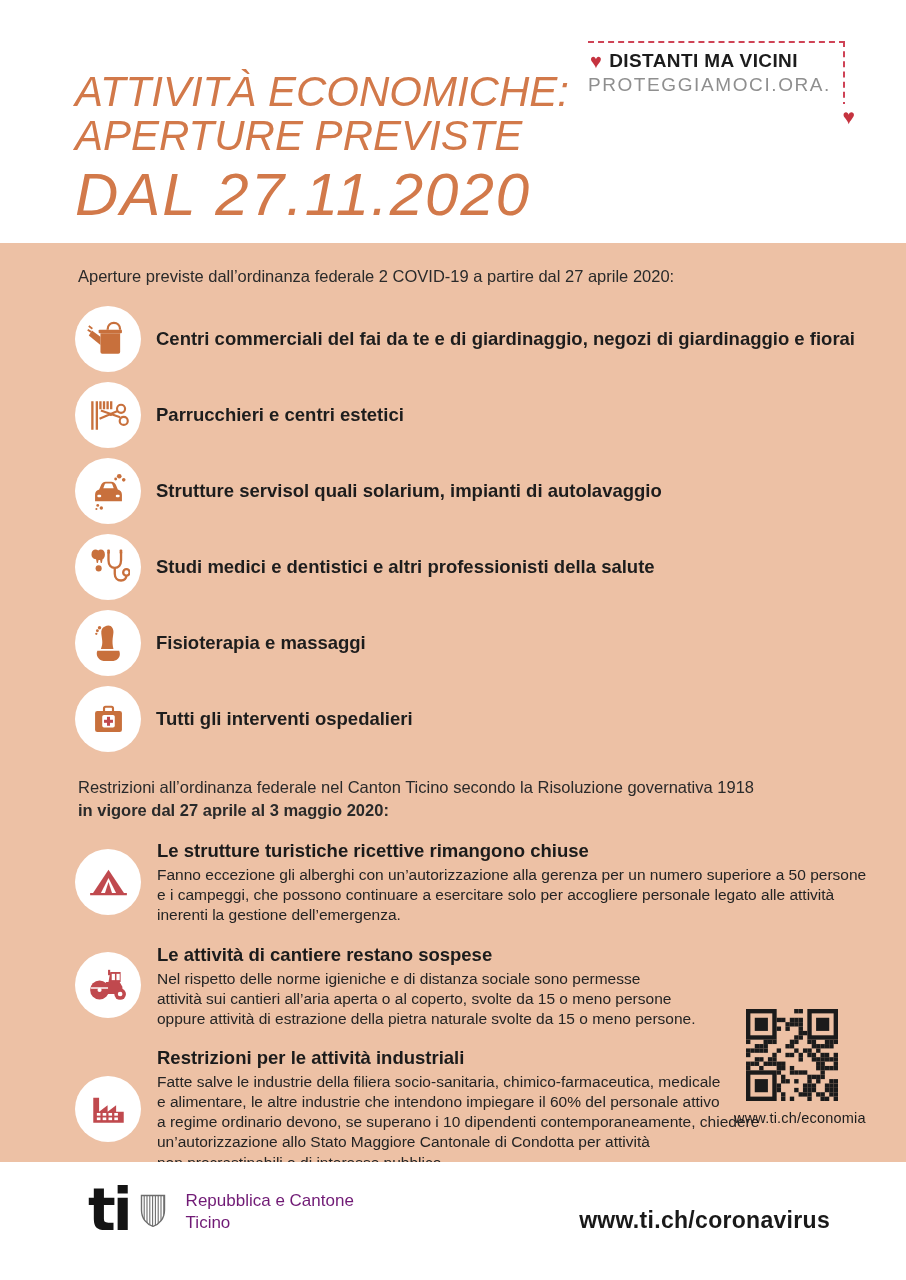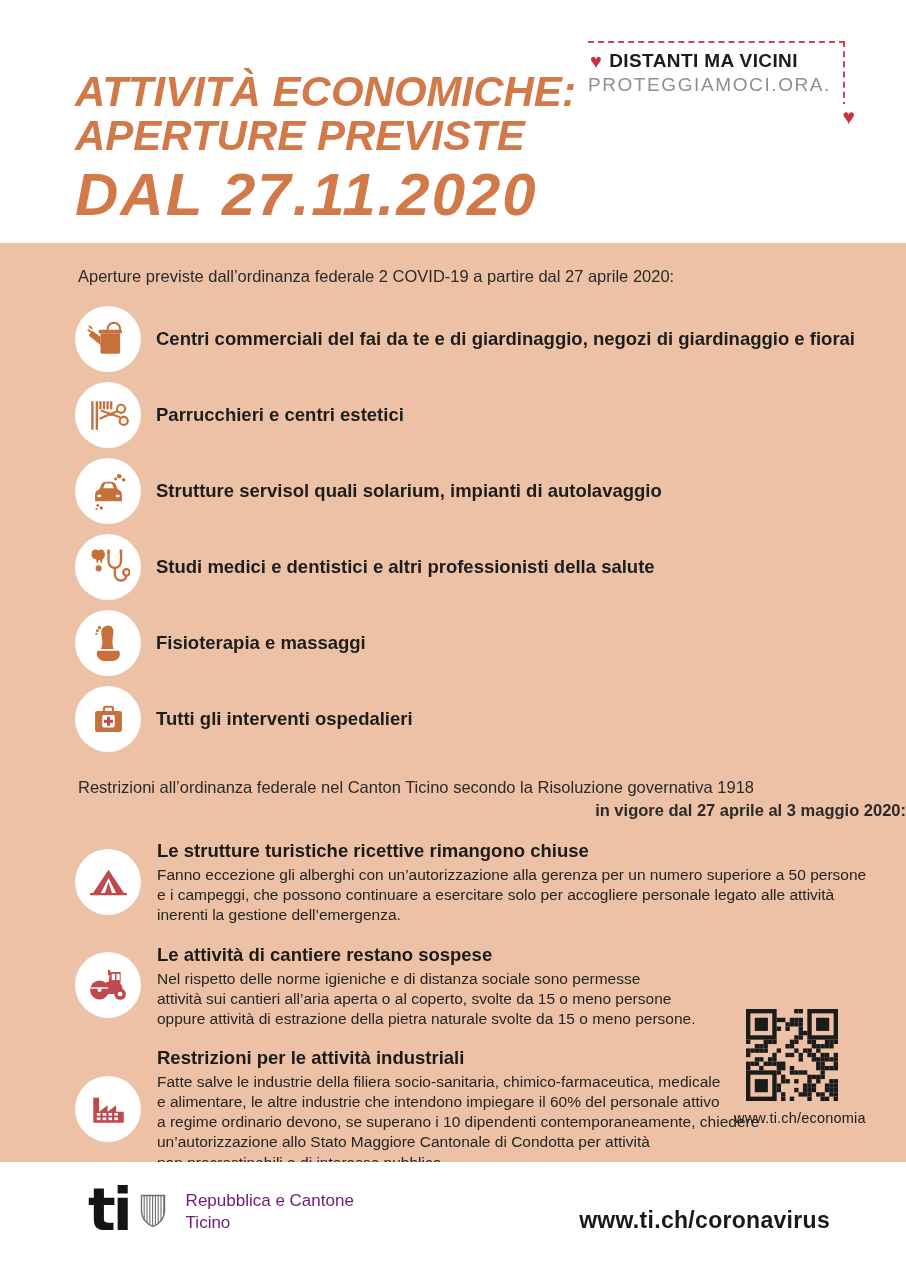--- a/index.html
+++ b/index.html
@@ -24,40 +24,40 @@
     border-top:2px dashed #cf4356;border-right:2px dashed #cf4356;
     padding:7px 12px 12px 0;
   }
   .campaign .l1{font-weight:bold;font-size:19px;color:#1c1c1c;letter-spacing:.4px;display:flex;align-items:center;}
   .campaign .heart-left{color:var(--heart);font-size:20px;margin:0 7px 0 2px;line-height:1;}
   .campaign .l2{font-size:19px;color:#8f8f8f;letter-spacing:1.6px;margin-top:2px;}
   .campaign .heart-bottom{
     position:absolute;right:-12px;bottom:-19px;color:var(--heart);font-size:21px;line-height:1;
     background:#fff;padding-top:2px;
   }
-  .title{position:absolute;left:75px;top:70px;color:var(--orange);font-style:italic;font-weight:bold;}
+  .title{position:absolute;left:75px;top:70px;color:var(--orange);font-style:italic;font-weight:normal;}
   .title .t12{font-size:42px;line-height:1.04;letter-spacing:0;}
   .title .t3{font-size:60px;line-height:1;margin-top:8px;letter-spacing:2px;}
   
   .panel{
     position:relative;height:919px;background:var(--panel);
     padding:24px 0 4px 75px;
   }
   .intro{font-size:16.5px;margin:0 0 20px 3px;color:#2a2a2a;}
   .row{display:flex;align-items:center;margin-bottom:10px;}
   .circle{
     width:66px;height:66px;border-radius:50%;background:#fff;flex:0 0 66px;
     display:flex;align-items:center;justify-content:center;
   }
   .circle svg{width:43px;height:43px;display:block;}
   .open-row .circle{color:var(--icon-orange);}
   .restr-row .circle{color:var(--icon-red);}
   .row .label{margin-left:15px;font-weight:bold;font-size:18.5px;color:#1d1d1d;}
   .intro2{font-size:16.5px;margin:24px 0 16px 3px;line-height:1.4;color:#2a2a2a;}
-  .intro2 .b{font-weight:bold;display:block;text-align:right;}
+  .intro2 .b{font-weight:bold;display:block;}
   .restr-row{align-items:center;margin-bottom:16px;}
   .rtxt{margin-left:16px;padding-top:1px;}
   .rtitle{font-weight:bold;font-size:18.5px;color:#1b1b1b;margin:1px 0 3px;}
   .rbody{font-size:15.5px;line-height:1.3;white-space:pre-line;max-width:748px;color:#242424;}
   .restr-row.last .rbody{max-width:655px;}
   .qr-block{position:absolute;right:56px;top:766px;width:116px;text-align:center;}
   .qr-svg{width:92px;height:92px;margin:0 auto;display:block;}
   .qr-caption{font-size:14.5px;margin-top:9px;color:#1c1c1c;letter-spacing:.2px;}
   
   .footer{position:relative;height:118px;background:#fff;}

